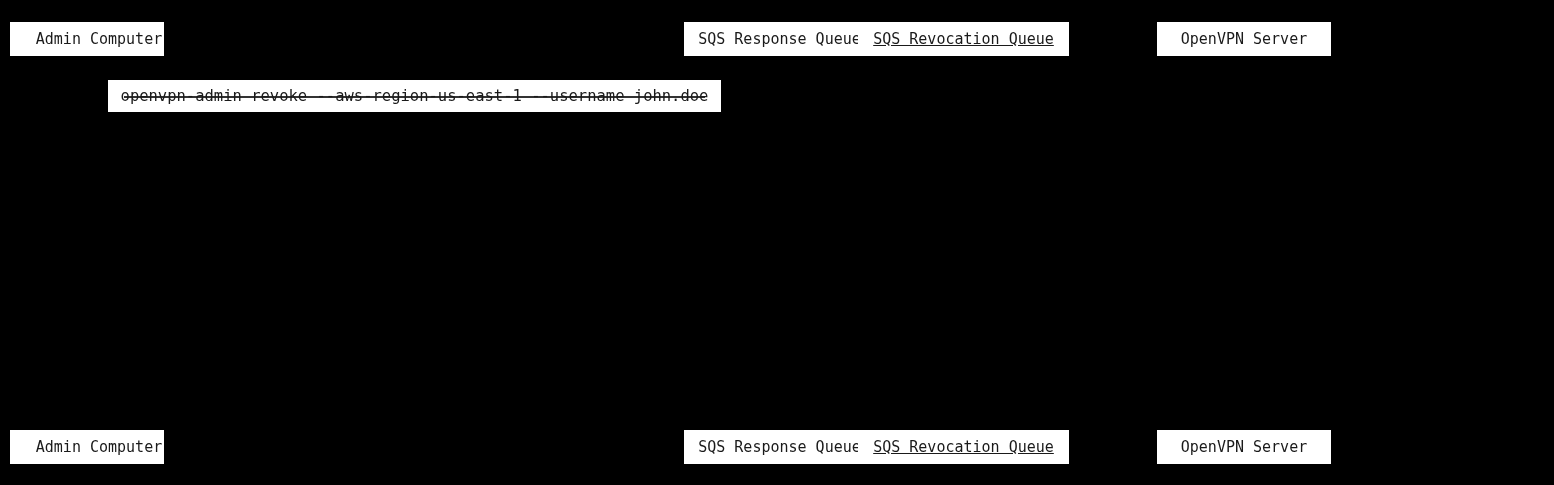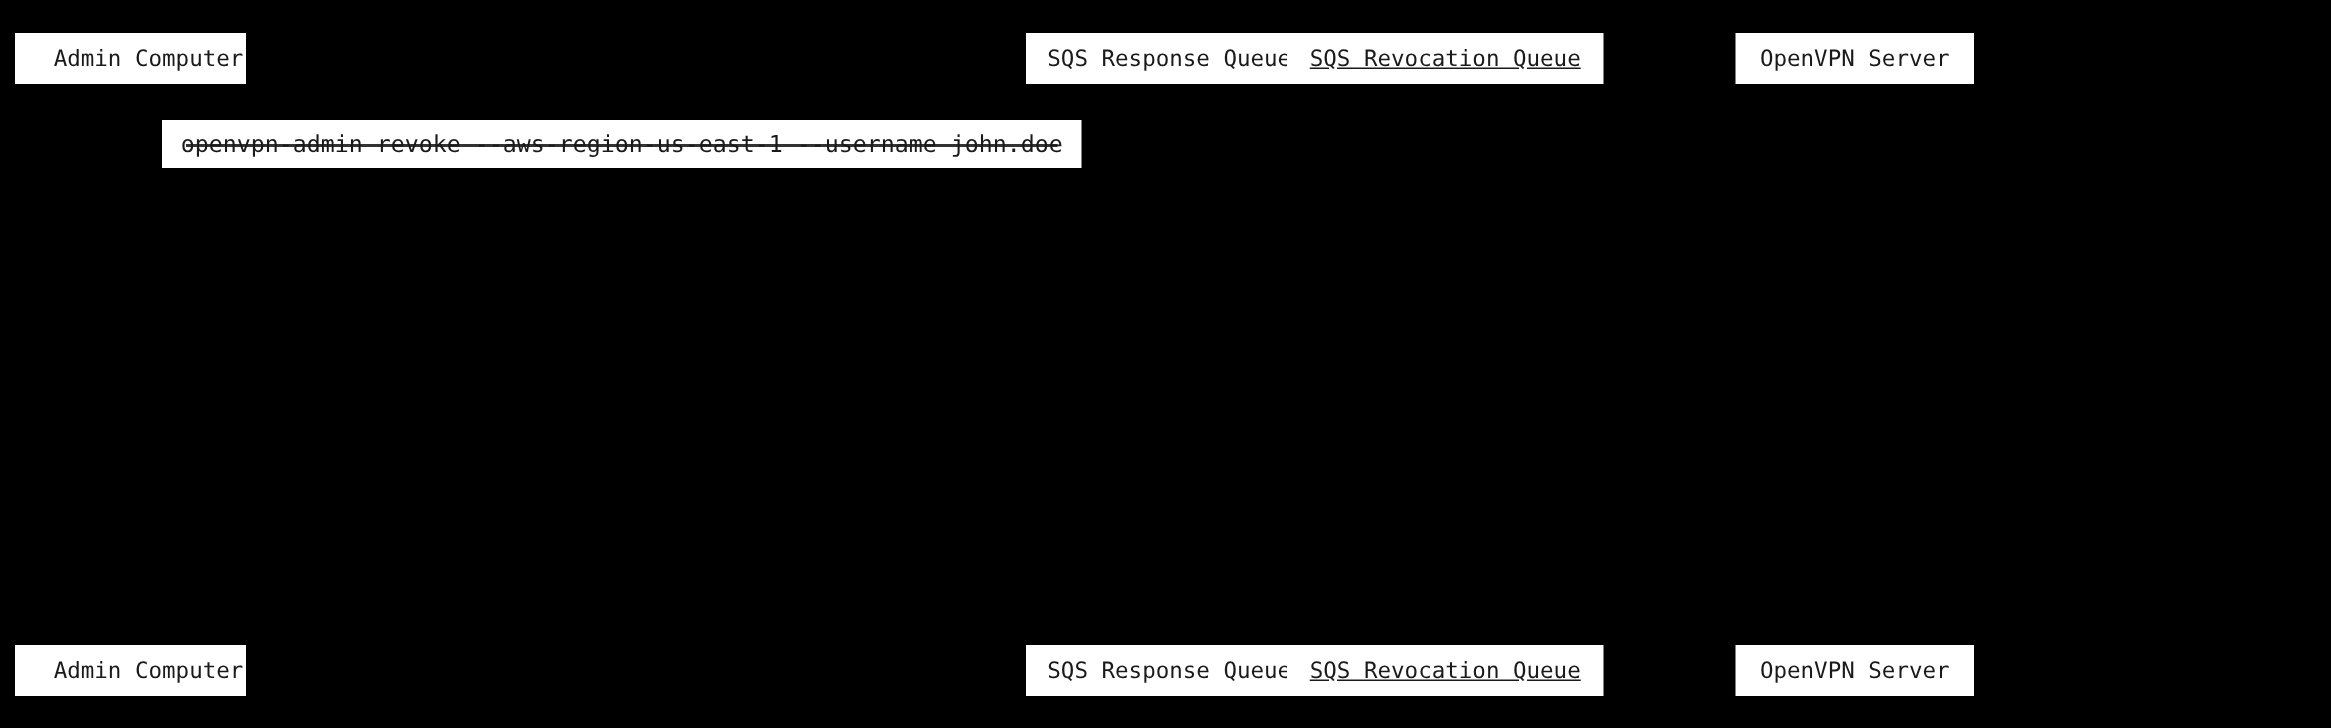--- a/index.html
+++ b/index.html
@@ -28,21 +28,21 @@
     font-size: 15px;
     line-height: 1;
     white-space: nowrap;
     box-sizing: border-box;
   }
   .row-top    { top: 22px; }
   .row-bottom { top: 430px; }
   .pos-admin      { left: 10px;   width: 154px; padding-left: 24px; }
   .pos-response   { left: 646px;  width: 191px; margin-left: 38px; }
   .pos-revocation { left: 858px;  width: 211px; text-decoration: underline; }
-  .pos-openvpn    { left: 1157px; width: 159px; }
+  .pos-openvpn    { left: 1157px; width: 174px; }
 
   .message-outer {
     position: absolute;
     left: 108px;
     top: 80px;
     width: 613px;
     height: 24px;
     background: var(--box-fill, #ffffff);
     padding: 16px;
     box-sizing: border-box;

